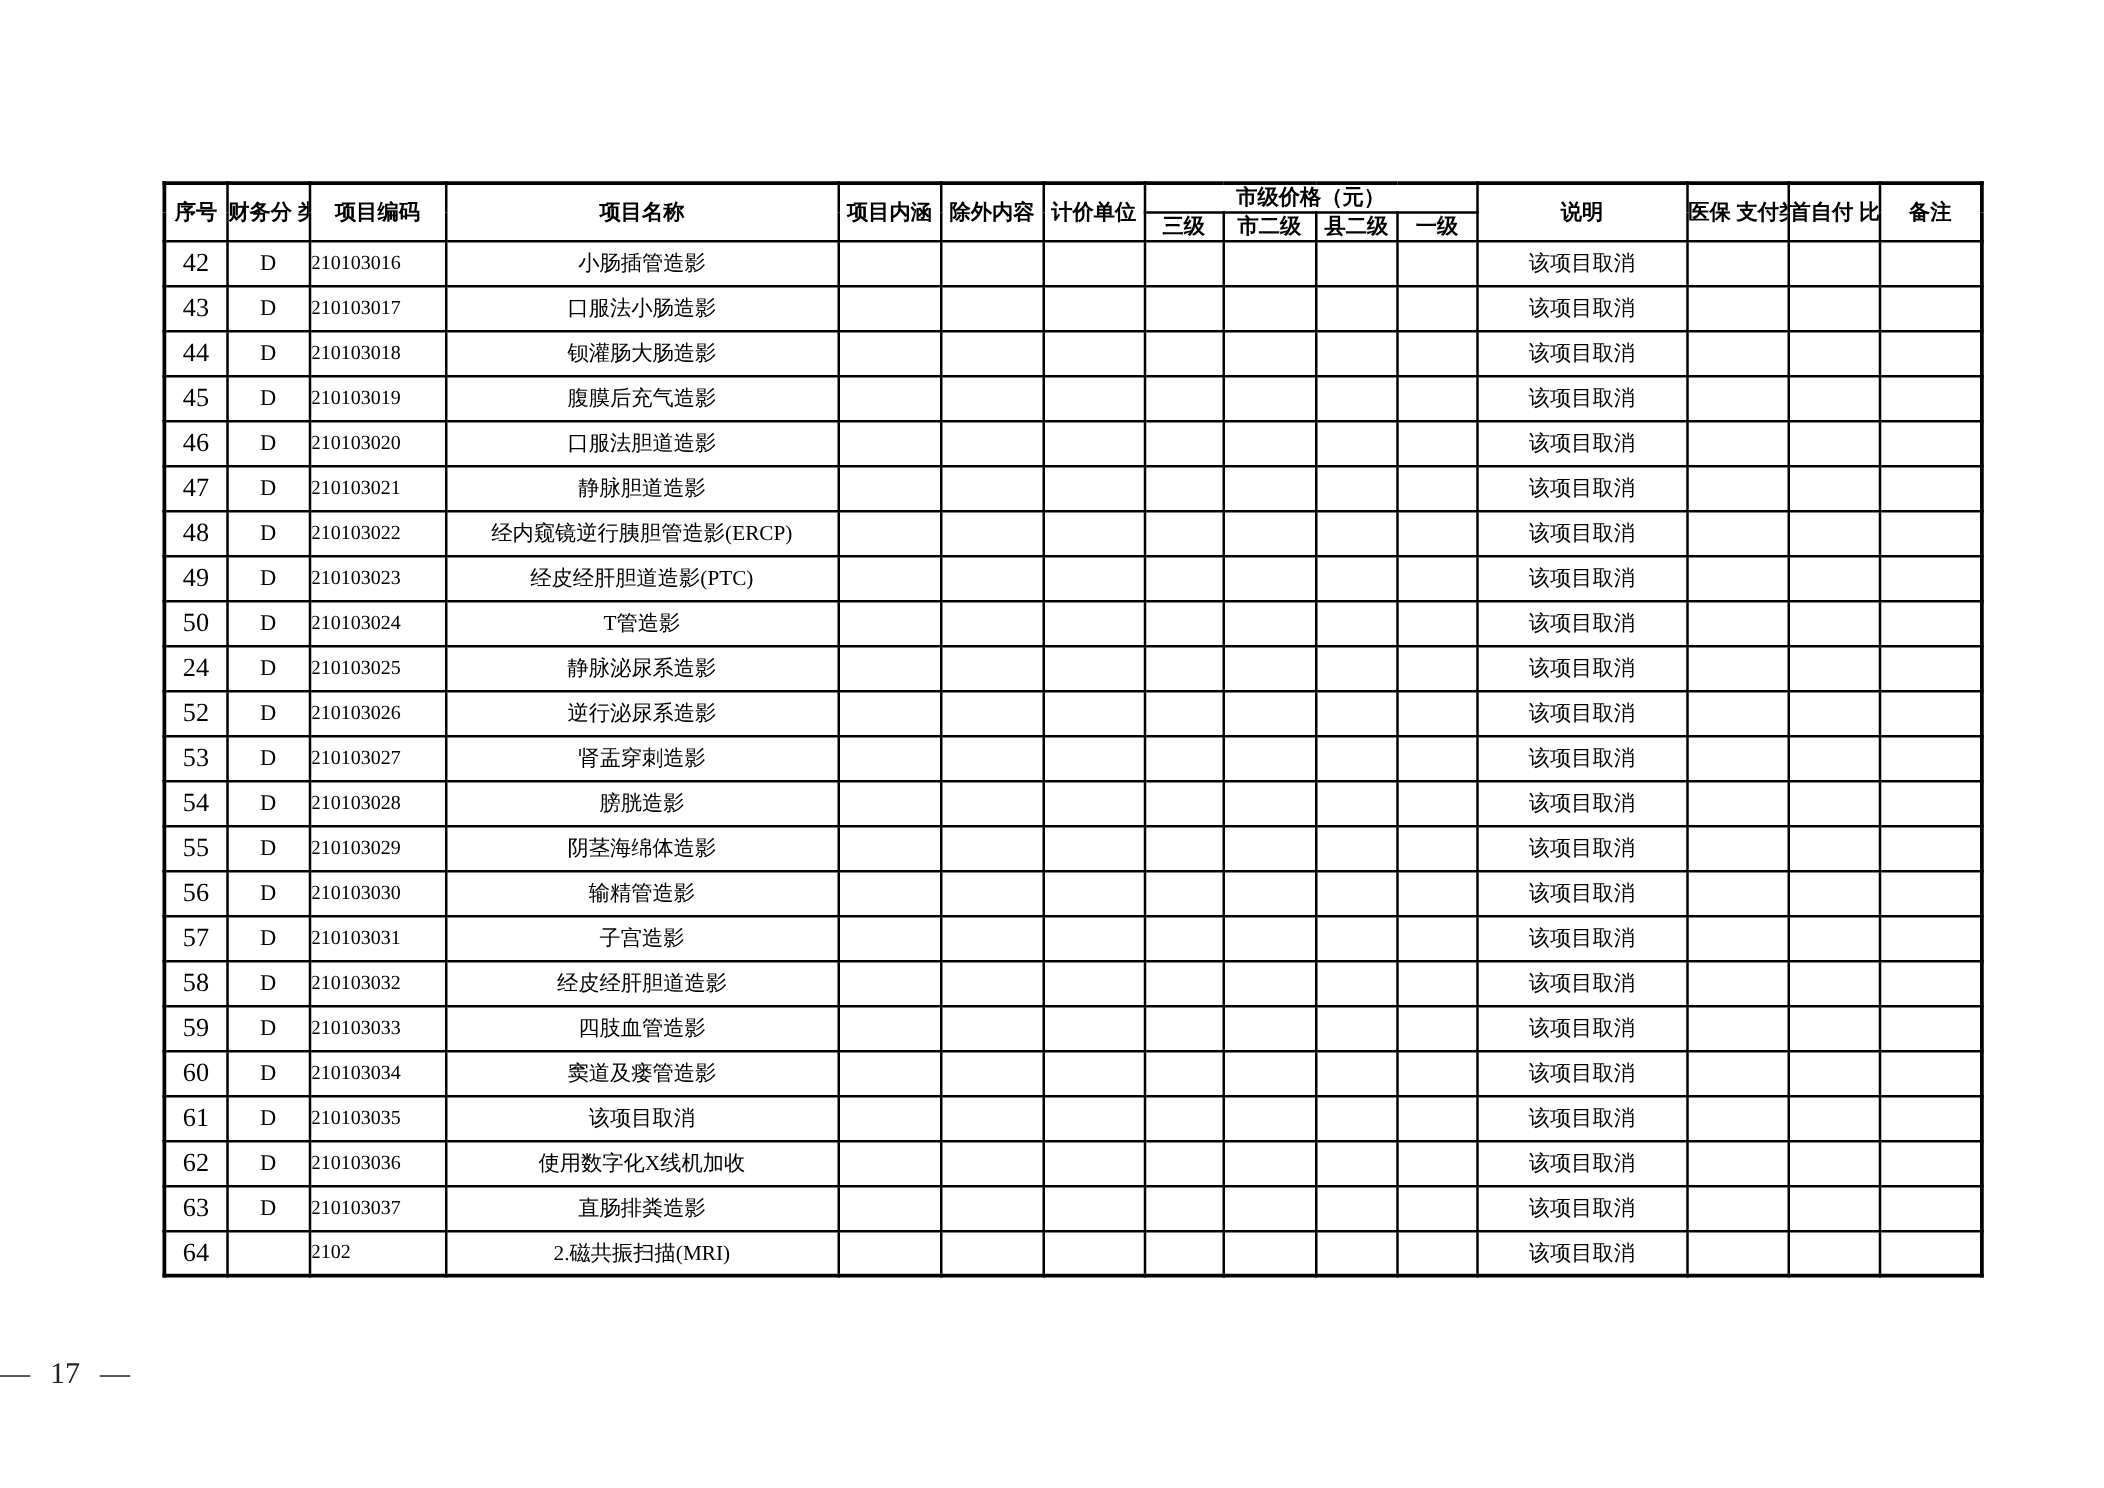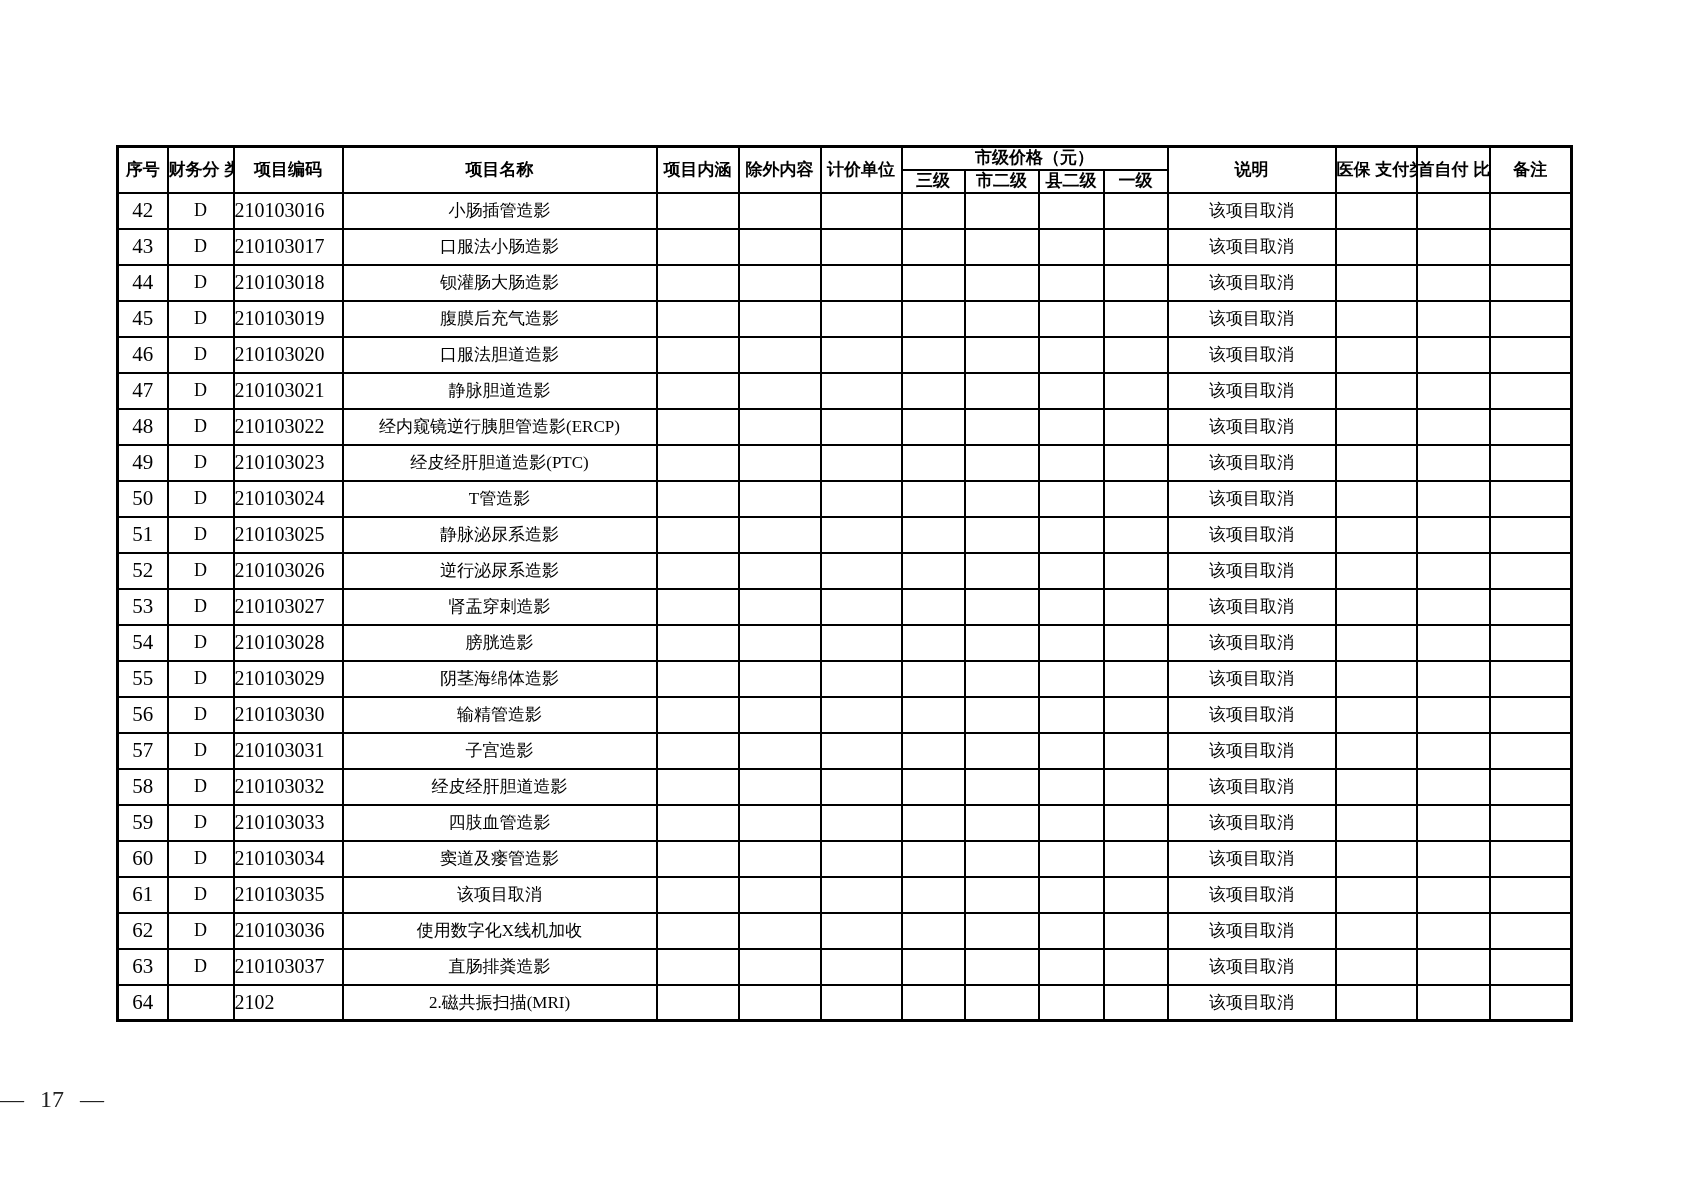--- a/index.html
+++ b/index.html
@@ -15,21 +15,21 @@
     color: #000;
     overflow: hidden;
   }
   .sheet {
     position: absolute;
     inset: 0;
     background: #fff;
   }
   table.price-table {
     position: absolute;
-    left: 116px;
+    left: 130px;
     top: 145px;
     width: 1454px;
     border-collapse: collapse;
     table-layout: fixed;
     border: 3px solid #000;
   }
   table.price-table th,
   table.price-table td {
     border: 2px solid #000;
     padding: 0;
@@ -52,21 +52,22 @@
     font-family: "Liberation Serif", serif;
     font-size: 17px;
     text-align: center;
     vertical-align: middle;
   }
   td.c-seq  { font-size: 21px; }
   td.c-fin  { font-size: 18px; }
   td.c-icode {
     text-align: left;
     padding-left: 4px;
-    font-size: 20px;
+    font-size: 16px;
+    border-radius: 13px;
   }
   td.c-name {
     text-align: center;
     padding-left: 6px;
     font-size: 17px;
   }
   td.c-note { font-size: 17px; }
   .footer-pagenum {
     position: absolute;
     left: 0;
@@ -283,21 +284,21 @@
     <td></td>
     <td></td>
     <td></td>
     <td class="c-note">该项目取消</td>
     <td></td>
     <td></td>
     <td></td>
   </tr>
 
   <tr>
-    <td class="c-seq">51</td>
+    <td class="c-seq">24</td>
     <td class="c-fin">D</td>
     <td class="c-icode">210103025</td>
     <td class="c-name">静脉泌尿系造影</td>
     <td></td>
     <td></td>
     <td></td>
     <td></td>
     <td></td>
     <td></td>
     <td></td>

